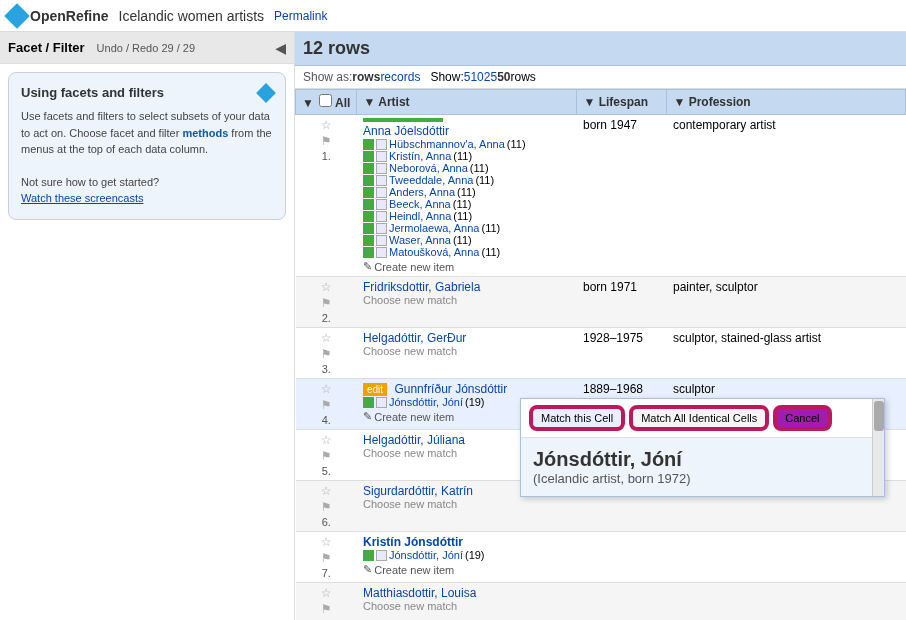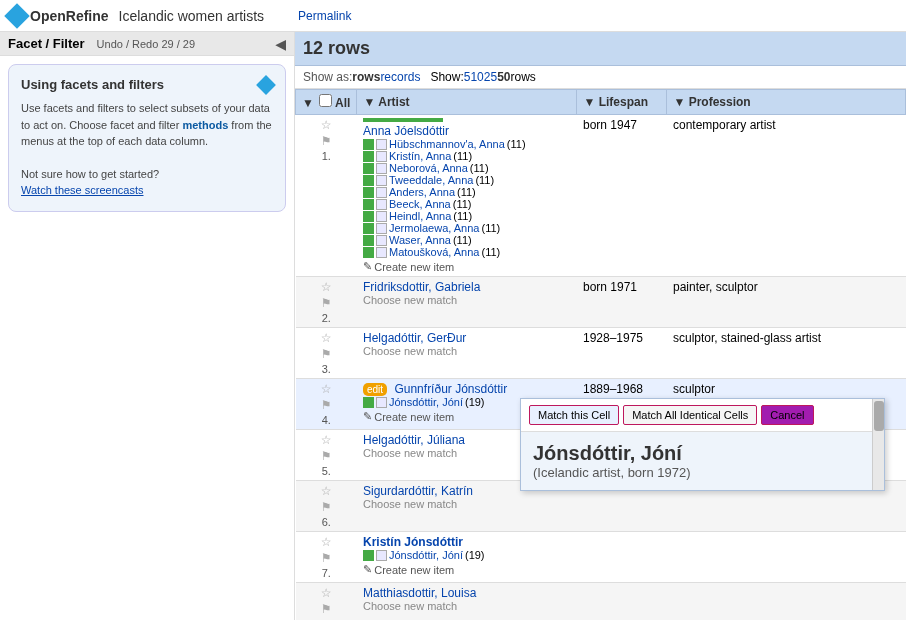--- a/index.html
+++ b/index.html
@@ -1,28 +1,28 @@
 <!DOCTYPE html>
 <html><head>
   <meta charset="utf-8">
   <style>
     * { box-sizing: border-box; margin: 0; padding: 0; }
     body { font-family: Arial, sans-serif; font-size: 12px; background: #fff; overflow: hidden; width: 906px; height: 620px; }
 
     
-    #header { display: flex; align-items: center; background: #fff; border-bottom: 1px solid #ddd; padding: 4px 8px; height: 32px; gap: 24px; }
+    #header { display: flex; align-items: center; background: #fff; border-bottom: 1px solid #ddd; padding: 4px 8px; height: 32px; }
     #header .logo { display: flex; align-items: center; gap: 4px; font-weight: bold; font-size: 14px; color: #333; }
     #header .logo .diamond { width: 18px; height: 18px; background: #29a3df; transform: rotate(45deg); display: inline-block; }
 
     
     #main { display: flex; height: calc(620px - 32px); }
 
     
     #left-panel { width: 295px; background: #fff; border-right: 1px solid #ddd; display: flex; flex-direction: column; }
-    #facet-header { display: flex; align-items: center; background: #e8e8e8; border-bottom: 1px solid #ddd; padding: 4px 8px; height: 24px; }
+    #facet-header { display: flex; align-items: center; background: #e8e8e8; border-bottom: 1px solid #ddd; padding: 4px 8px; height: 32px; }
 
     #facet-body { padding: 12px; background: #eef4fb; margin: 8px; border-radius: 8px; border: 1px solid #cce; }
     #facet-body h3 { font-size: 13px; font-weight: bold; color: #333; display: flex; align-items: center; justify-content: space-between; }
     #facet-body .diamond-icon { width: 14px; height: 14px; background: #29a3df; transform: rotate(45deg); display: inline-block; }
     #facet-body p { font-size: 11px; color: #444; margin-top: 8px; line-height: 1.5; }
     #facet-body p .highlight { color: #0b5aa2; font-weight: bold; }
     #facet-body .not-sure { font-size: 11px; color: #444; margin-top: 16px; }
     #facet-body .watch-link { color: #0645ad; text-decoration: underline; cursor: pointer; }
 
     
@@ -46,26 +46,26 @@
     .cell .choose-match { color: #888; font-size: 11px; cursor: pointer; }
     .cell .green-bar { height: 4px; background: #4a4; width: 80px; margin-bottom: 2px; }
     .match-item { display: flex; align-items: center; gap: 2px; font-size: 11px; }
     .match-item .cb { width: 11px; height: 11px; border: 1px solid #888; display: inline-block; background: #fff; }
     .match-item .cb.checked { background: #4a4; border-color: #4a4; }
     .match-item .fp { width: 11px; height: 11px; border: 1px solid #aaa; display: inline-block; background: #e8e8ff; }
     .create-new { font-size: 11px; color: #555; cursor: pointer; display: flex; align-items: center; gap: 2px; margin-top: 2px; }
 
     
     .edit-cell { position: relative; }
-    .edit-btn { font-size: 10px; background: #f0a000; color: #fff; border: none; padding: 1px 4px; cursor: pointer; border-radius: 5px; margin-right: 4px; }
+    .edit-btn { font-size: 10px; background: #f0a000; color: #fff; border: none; padding: 1px 4px; cursor: pointer; border-radius: 0; margin-right: 4px; }
 
     
     #match-popup { position: absolute; left: 520px; top: 398px; z-index: 100; background: #eef4fb; border: 1px solid #aabfdb; box-shadow: 2px 2px 6px rgba(0,0,0,0.2); width: 365px; }
     #match-popup .popup-buttons { display: flex; align-items: center; gap: 4px; padding: 6px 8px; background: #fff; border-bottom: 1px solid #ddd; }
-    #match-popup .popup-buttons button { font-size: 11px; padding: 3px 8px; cursor: pointer; border: 1px solid #be185d; background: #f5f5f5; border-radius: 2px; }
+    #match-popup .popup-buttons button { font-size: 11px; padding: 3px 8px; cursor: pointer; border: 4px solid #be185d; background: #f5f5f5; border-radius: 8px; }
     #match-popup .popup-buttons button.match-this { background: #e8f0ff; }
     #match-popup .popup-buttons button.cancel { background: #a21caf; }
     #match-popup .popup-content { padding: 10px 12px; }
     #match-popup .popup-content h2 { font-size: 20px; font-weight: bold; color: #333; }
     #match-popup .popup-content p { font-size: 13px; color: #555; }
     #match-popup .scroll-bar { position: absolute; right: 0; top: 0; bottom: 0; width: 12px; background: #e8e8e8; border-left: 1px solid #ccc; }
     #match-popup .scroll-thumb { width: 10px; height: 30px; background: #aaa; margin: 2px auto; border-radius: 3px; }
   </style>
 </head>
 <body>

